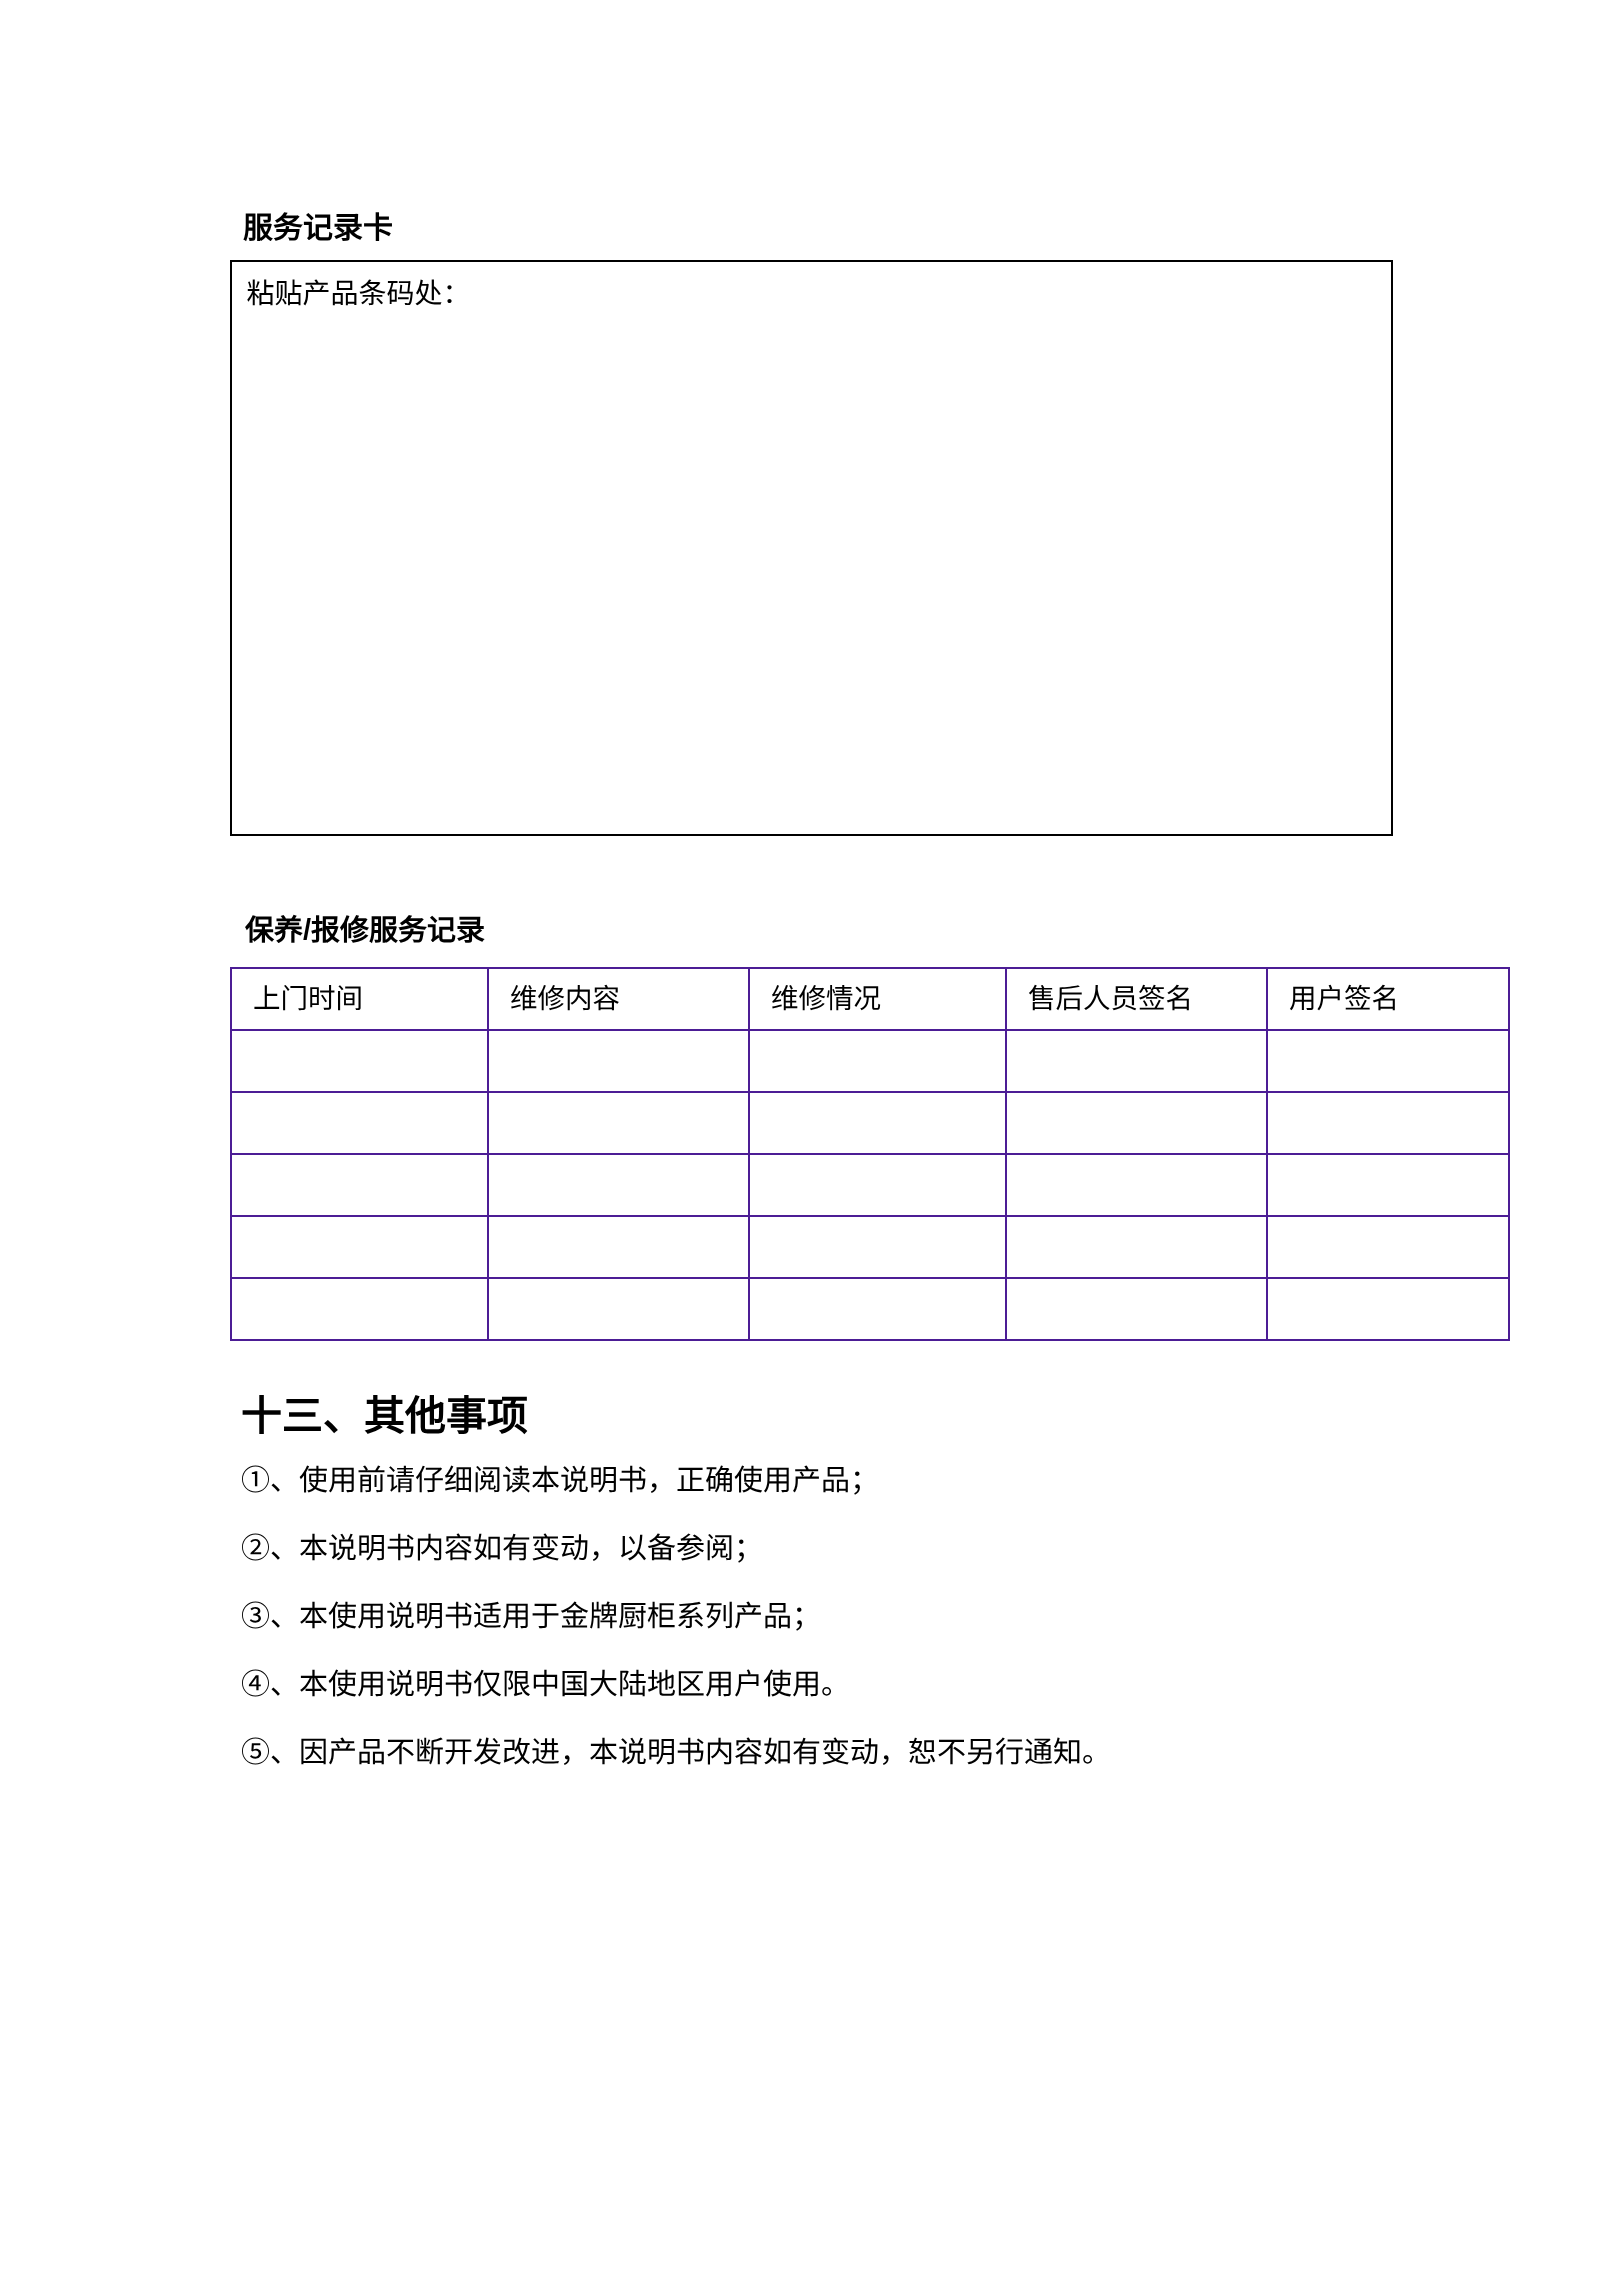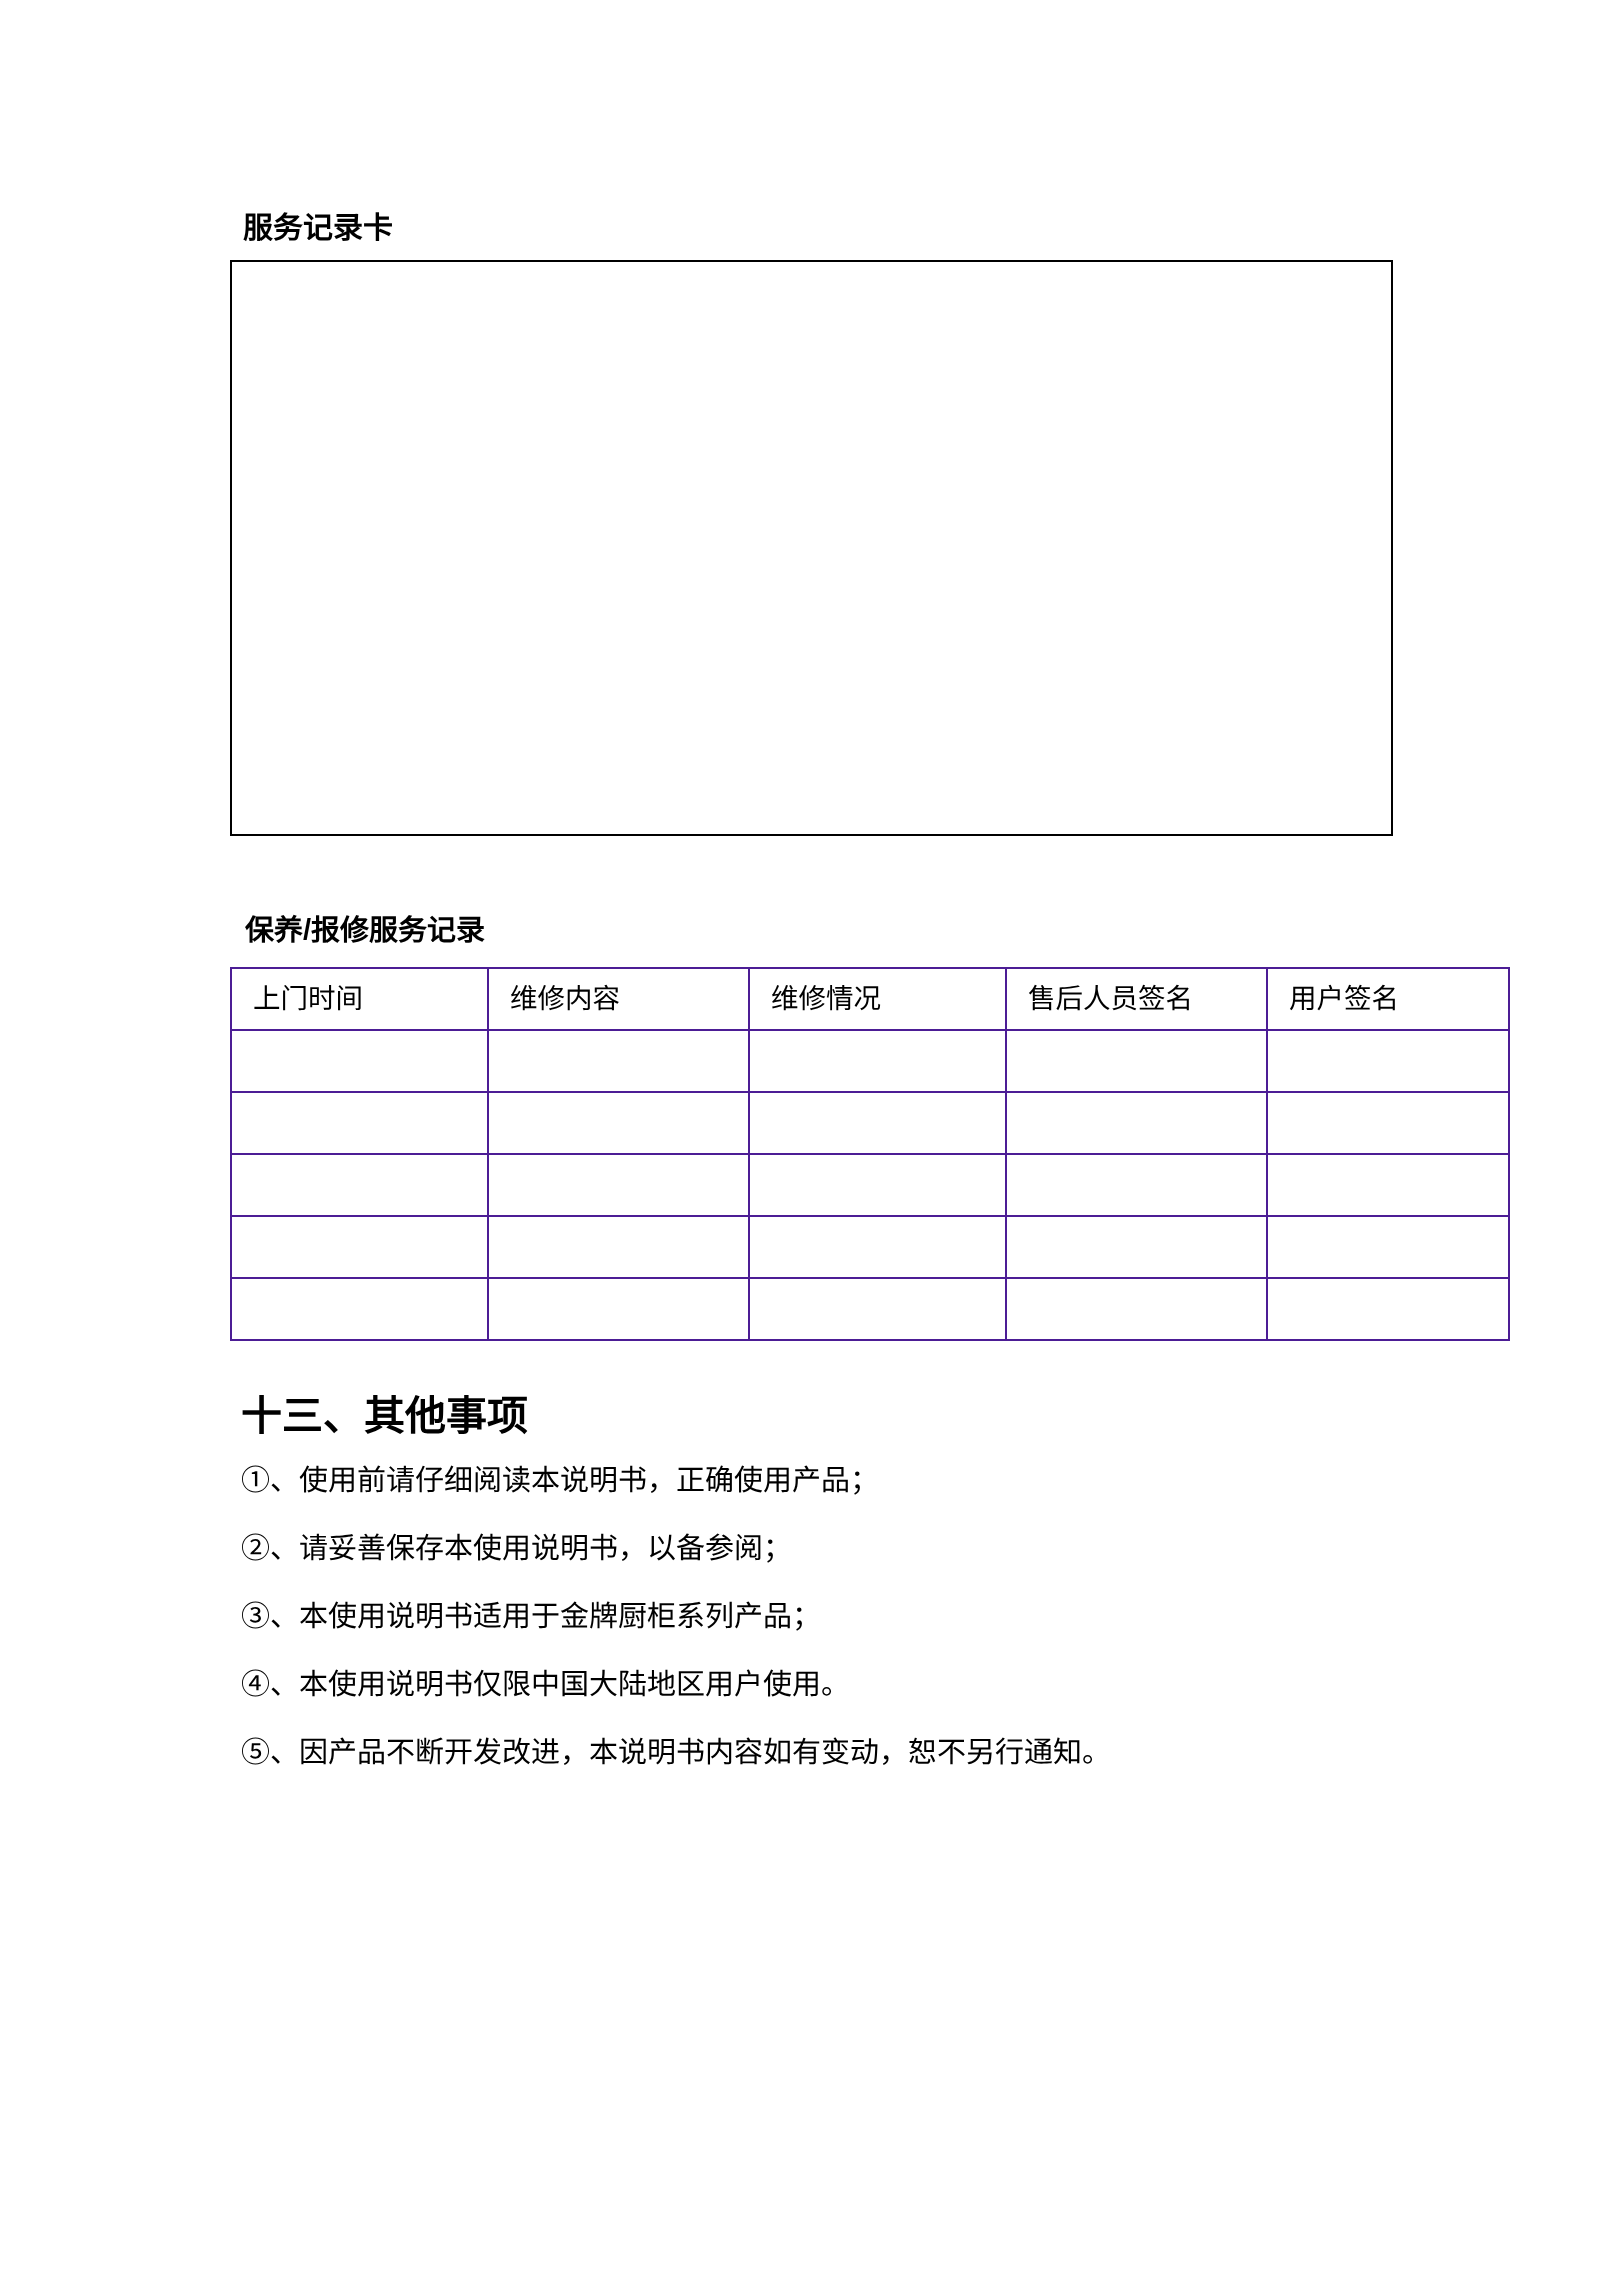--- a/index.html
+++ b/index.html
@@ -96,20 +96,21 @@
   }
 </style>
 </head>
 <body>
 
 <div class="page">
 
   <div class="abs h-small" style="left:243px; top:213px;text-align:right;">服务记录卡</div>
 
   <div class="abs barcode-box">
+    <p class="body-text line1">粘贴产品条码处：</p>
   </div>
 
   <div class="abs h-small" style="left:245px; top:916px; font-size:29px;text-align:right;">保养/报修服务记录</div>
 
   <table class="service-table">
     <thead>
       <tr>
         <th class="col-1">上门时间</th>
         <th class="col-2">维修内容</th>
         <th class="col-3">维修情况</th>
@@ -153,20 +154,20 @@
           <td></td>
           <td></td>
         </tr>
       </tbody>
   </table>
 
   <div class="abs h-large" style="left:241px; top:1396px;">十三、其他事项</div>
 
   <ul class="abs notes-list">
     <li>①、使用前请仔细阅读本说明书，正确使用产品；</li>
-    <li>②、请妥善保存本使用说明书，以备参阅；</li>
+    <li>②、本说明书内容如有变动，以备参阅；</li>
     <li>③、本使用说明书适用于金牌厨柜系列产品；</li>
     <li>④、本使用说明书仅限中国大陆地区用户使用。</li>
     <li>⑤、因产品不断开发改进，本说明书内容如有变动，恕不另行通知。</li>
   </ul>
 
 </div>
 
 
 </body></html>

